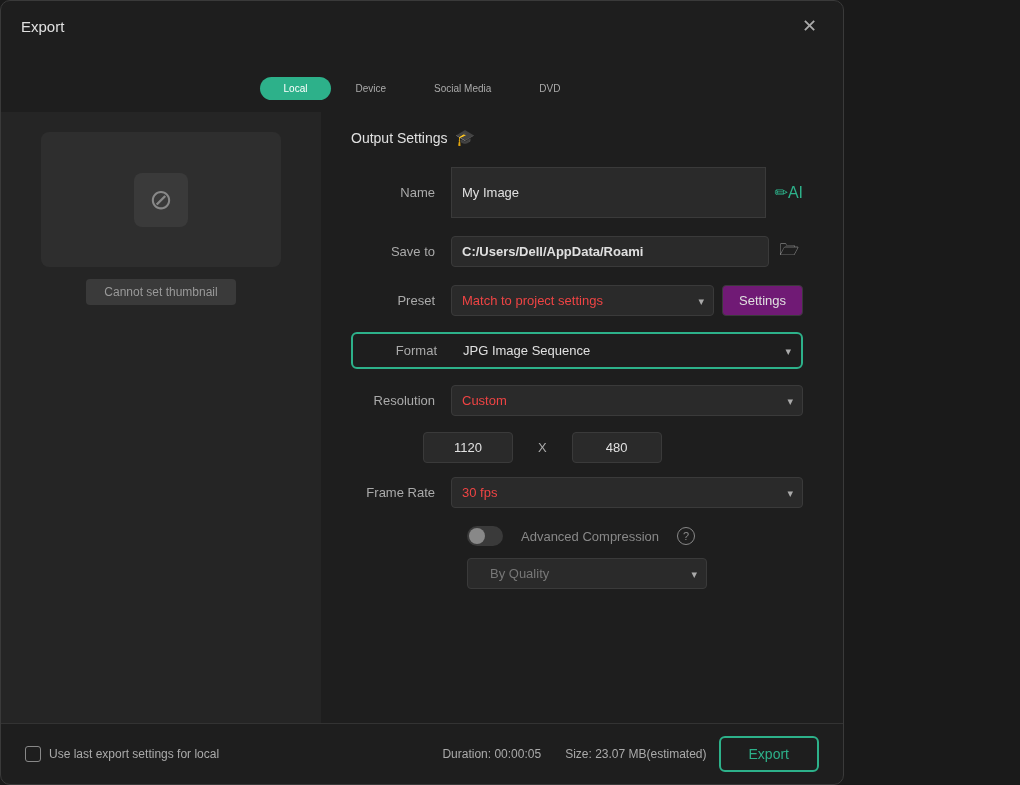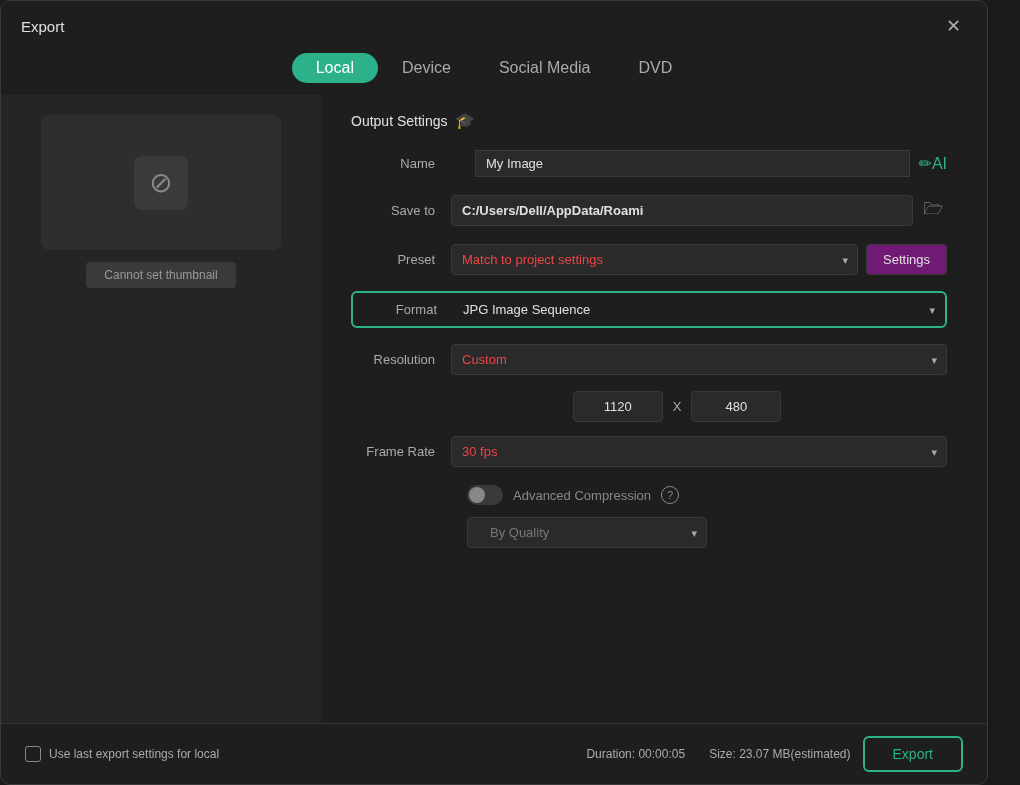--- a/index.html
+++ b/index.html
@@ -8,21 +8,21 @@
       font-family: -apple-system, BlinkMacSystemFont, 'Segoe UI', sans-serif;
       color: #e0e0e0;
       width: 1020px;
       height: 785px;
       overflow: hidden;
     }
     .dialog {
       background: #1e1e1e;
       border: 1px solid #3a3a3a;
       border-radius: 10px;
-      width: 988px;
+      width: 844px;
       height: 785px;
       position: relative;
       display: flex;
       flex-direction: column;
     }
     .titlebar {
       display: flex;
       align-items: center;
       justify-content: space-between;
       padding: 14px 20px 10px 20px;
@@ -46,25 +46,26 @@
       display: flex;
       justify-content: center;
       gap: 0;
       padding: 6px 0 12px 0;
       flex-shrink: 0;
     }
     .tab-btn {
       background: none;
       border: none;
       color: #aaa;
-      font-size: 16px;
+      font-size: 10px;
       padding: 6px 24px;
       cursor: pointer;
       border-radius: 20px;
       transition: background 0.2s;
+      margin-top: 24px;
     }
     .tab-btn.active {
       background: #2db18a;
       color: #fff;
     }
     .main-content {
       display: flex;
       flex: 1;
       overflow: hidden;
       padding: 0 0 0 0;
@@ -144,24 +145,23 @@
       display: flex;
       align-items: center;
       gap: 8px;
     }
     .text-input {
       background: #2a2a2a;
       border: 1px solid #3a3a3a;
       border-radius: 0;
       color: #e0e0e0;
       font-size: 13px;
-      padding: 5px 10px;
+      padding: 17px 10px;
       width: 100%;
       outline: none;
-      margin-left: 24px;
     }
     .ai-icon {
       color: #2db18a;
       font-size: 16px;
       cursor: pointer;
       white-space: nowrap;
     }
     .path-row {
       display: flex;
       align-items: center;
@@ -218,44 +218,43 @@
       color: #e0e0e0;
       font-size: 13px;
       padding: 7px 16px;
       border-radius: 4px;
       cursor: pointer;
       white-space: nowrap;
     }
     .res-row {
       display: flex;
       align-items: center;
-      gap: 10px;
+      gap: 25px;
       margin-top: 8px;
-      margin-left: 56px;
-      justify-content: center;
+      margin-left: 72px;
     }
     .res-input {
       background: #2a2a2a;
       border: 1px solid #3a3a3a;
       border-radius: 4px;
       color: #e0e0e0;
       font-size: 13px;
       padding: 7px 10px;
       width: 90px;
       text-align: center;
       outline: none;
     }
     .res-x {
       color: #aaa;
       font-size: 13px;
     }
     .toggle-row {
       display: flex;
       align-items: center;
-      gap: 10px;
+      gap: 18px;
       margin-left: 116px;
       margin-bottom: 12px;
     }
     .toggle {
       position: relative;
       width: 36px;
       height: 20px;
       flex-shrink: 0;
     }
     .toggle-track {

